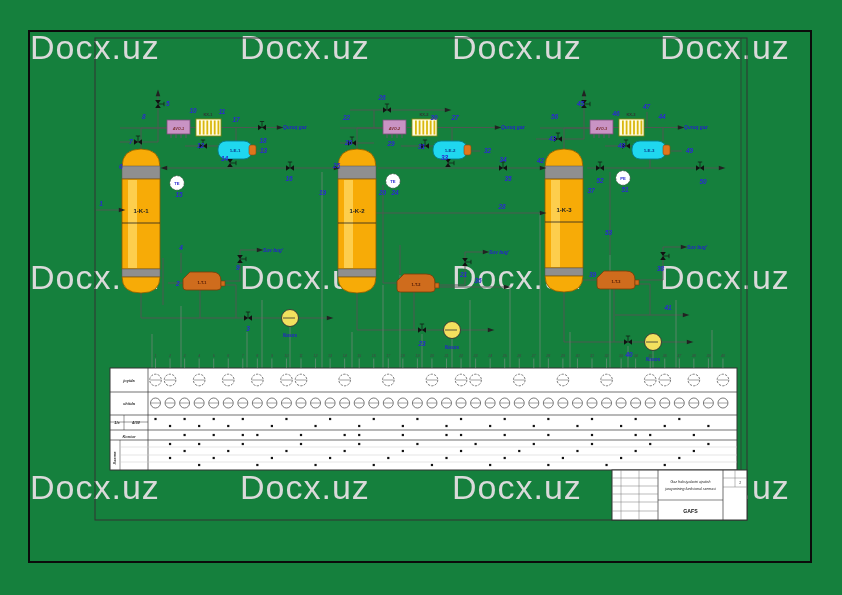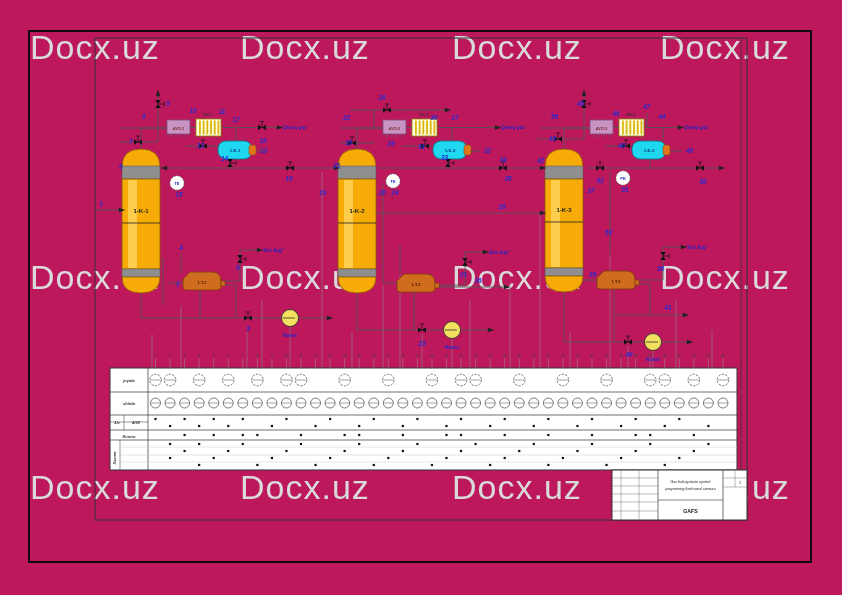--- a/index.html
+++ b/index.html
@@ -1,16 +1,16 @@
 <!DOCTYPE html>
 <html><head>
 <meta charset="utf-8">
 <style>
   html,body{margin:0;padding:0;background:#fff;}
-  .page{position:relative;width:842px;height:595px;background:#be185d;overflow:hidden;
+  .page{position:relative;width:842px;height:595px;background:#15803d;overflow:hidden;
         font-family:"Liberation Sans",sans-serif;}
   .outer-border{position:absolute;left:28px;top:30px;width:780px;height:529px;
         border:2px solid #0b0b0b;}
   .wm{position:absolute;font-size:34px;color:#dadada;letter-spacing:1px;
         font-family:"Liberation Sans",sans-serif;user-select:none;white-space:nowrap;}
   .drawing-title{position:absolute;left:95px;top:50px;width:652px;text-align:center;
         font-style:italic;font-weight:700;font-size:13.5px;color:#101010;}
   svg{position:absolute;left:0;top:0;font-family:"Liberation Sans",sans-serif;}
   .snum{font-style:italic;font-weight:700;font-size:6.5px;fill:#2b2bd0;}
   .stext{font-style:italic;font-weight:600;font-size:4.8px;fill:#2424c8;}

